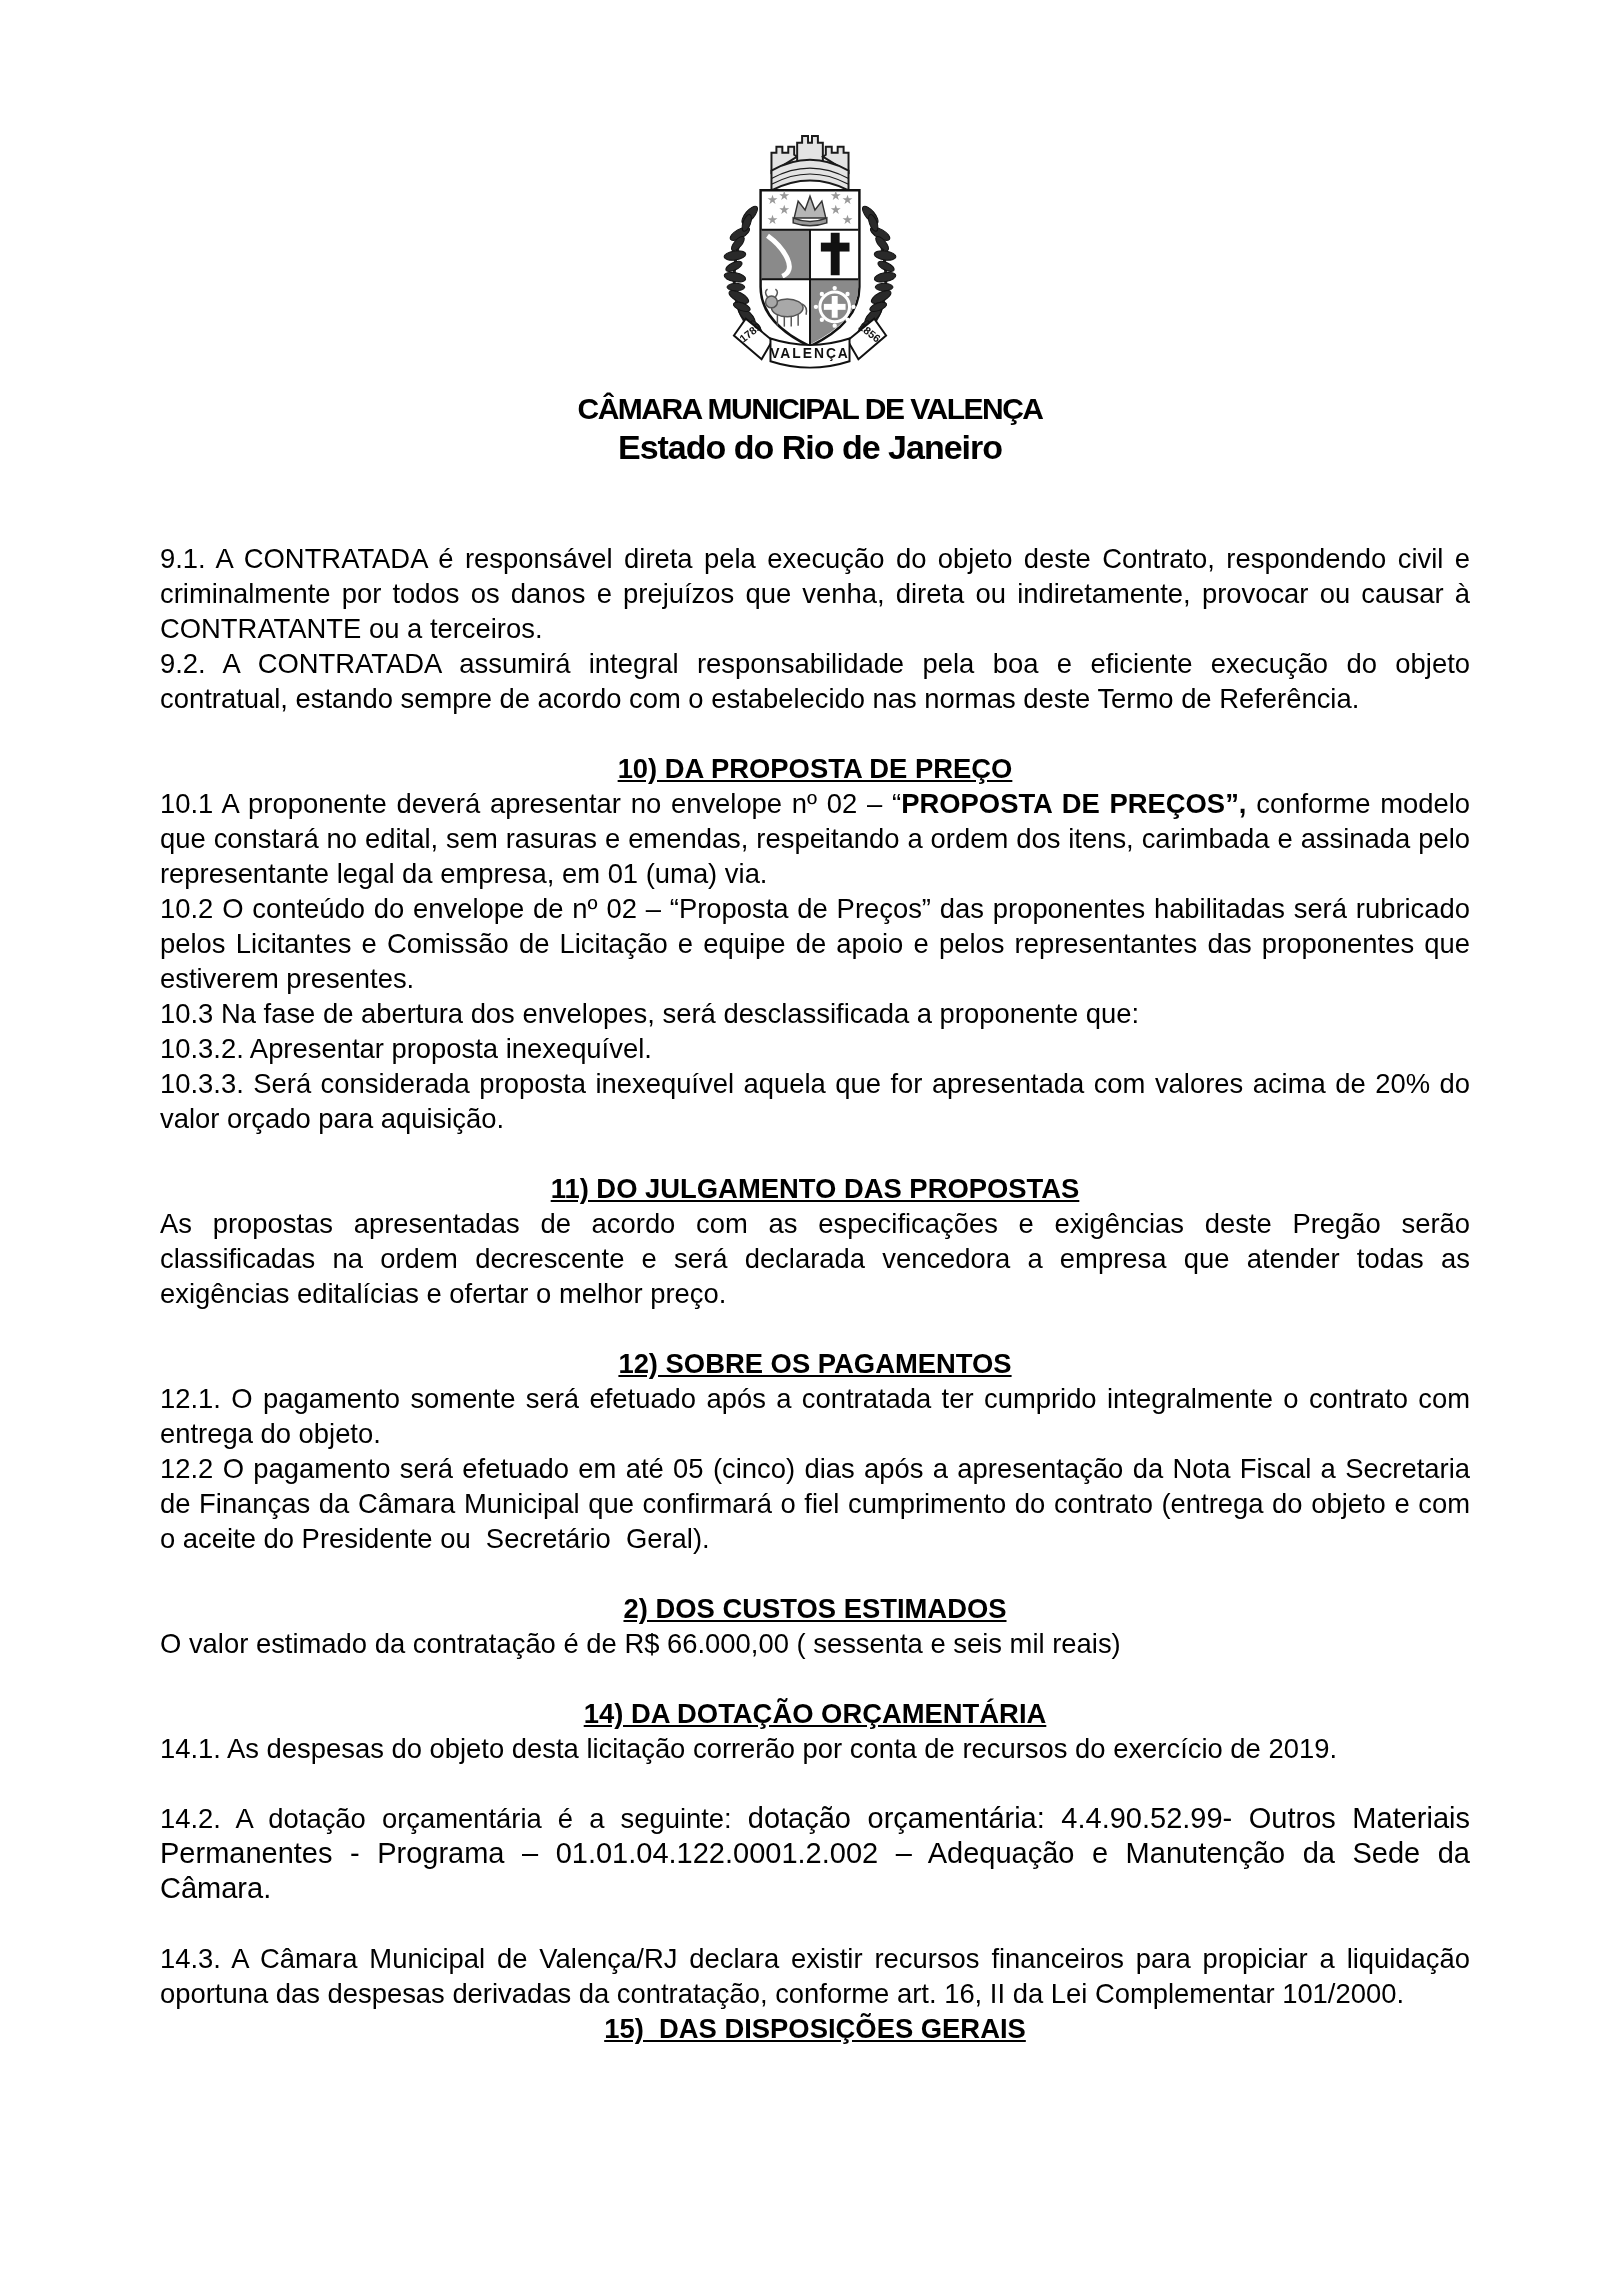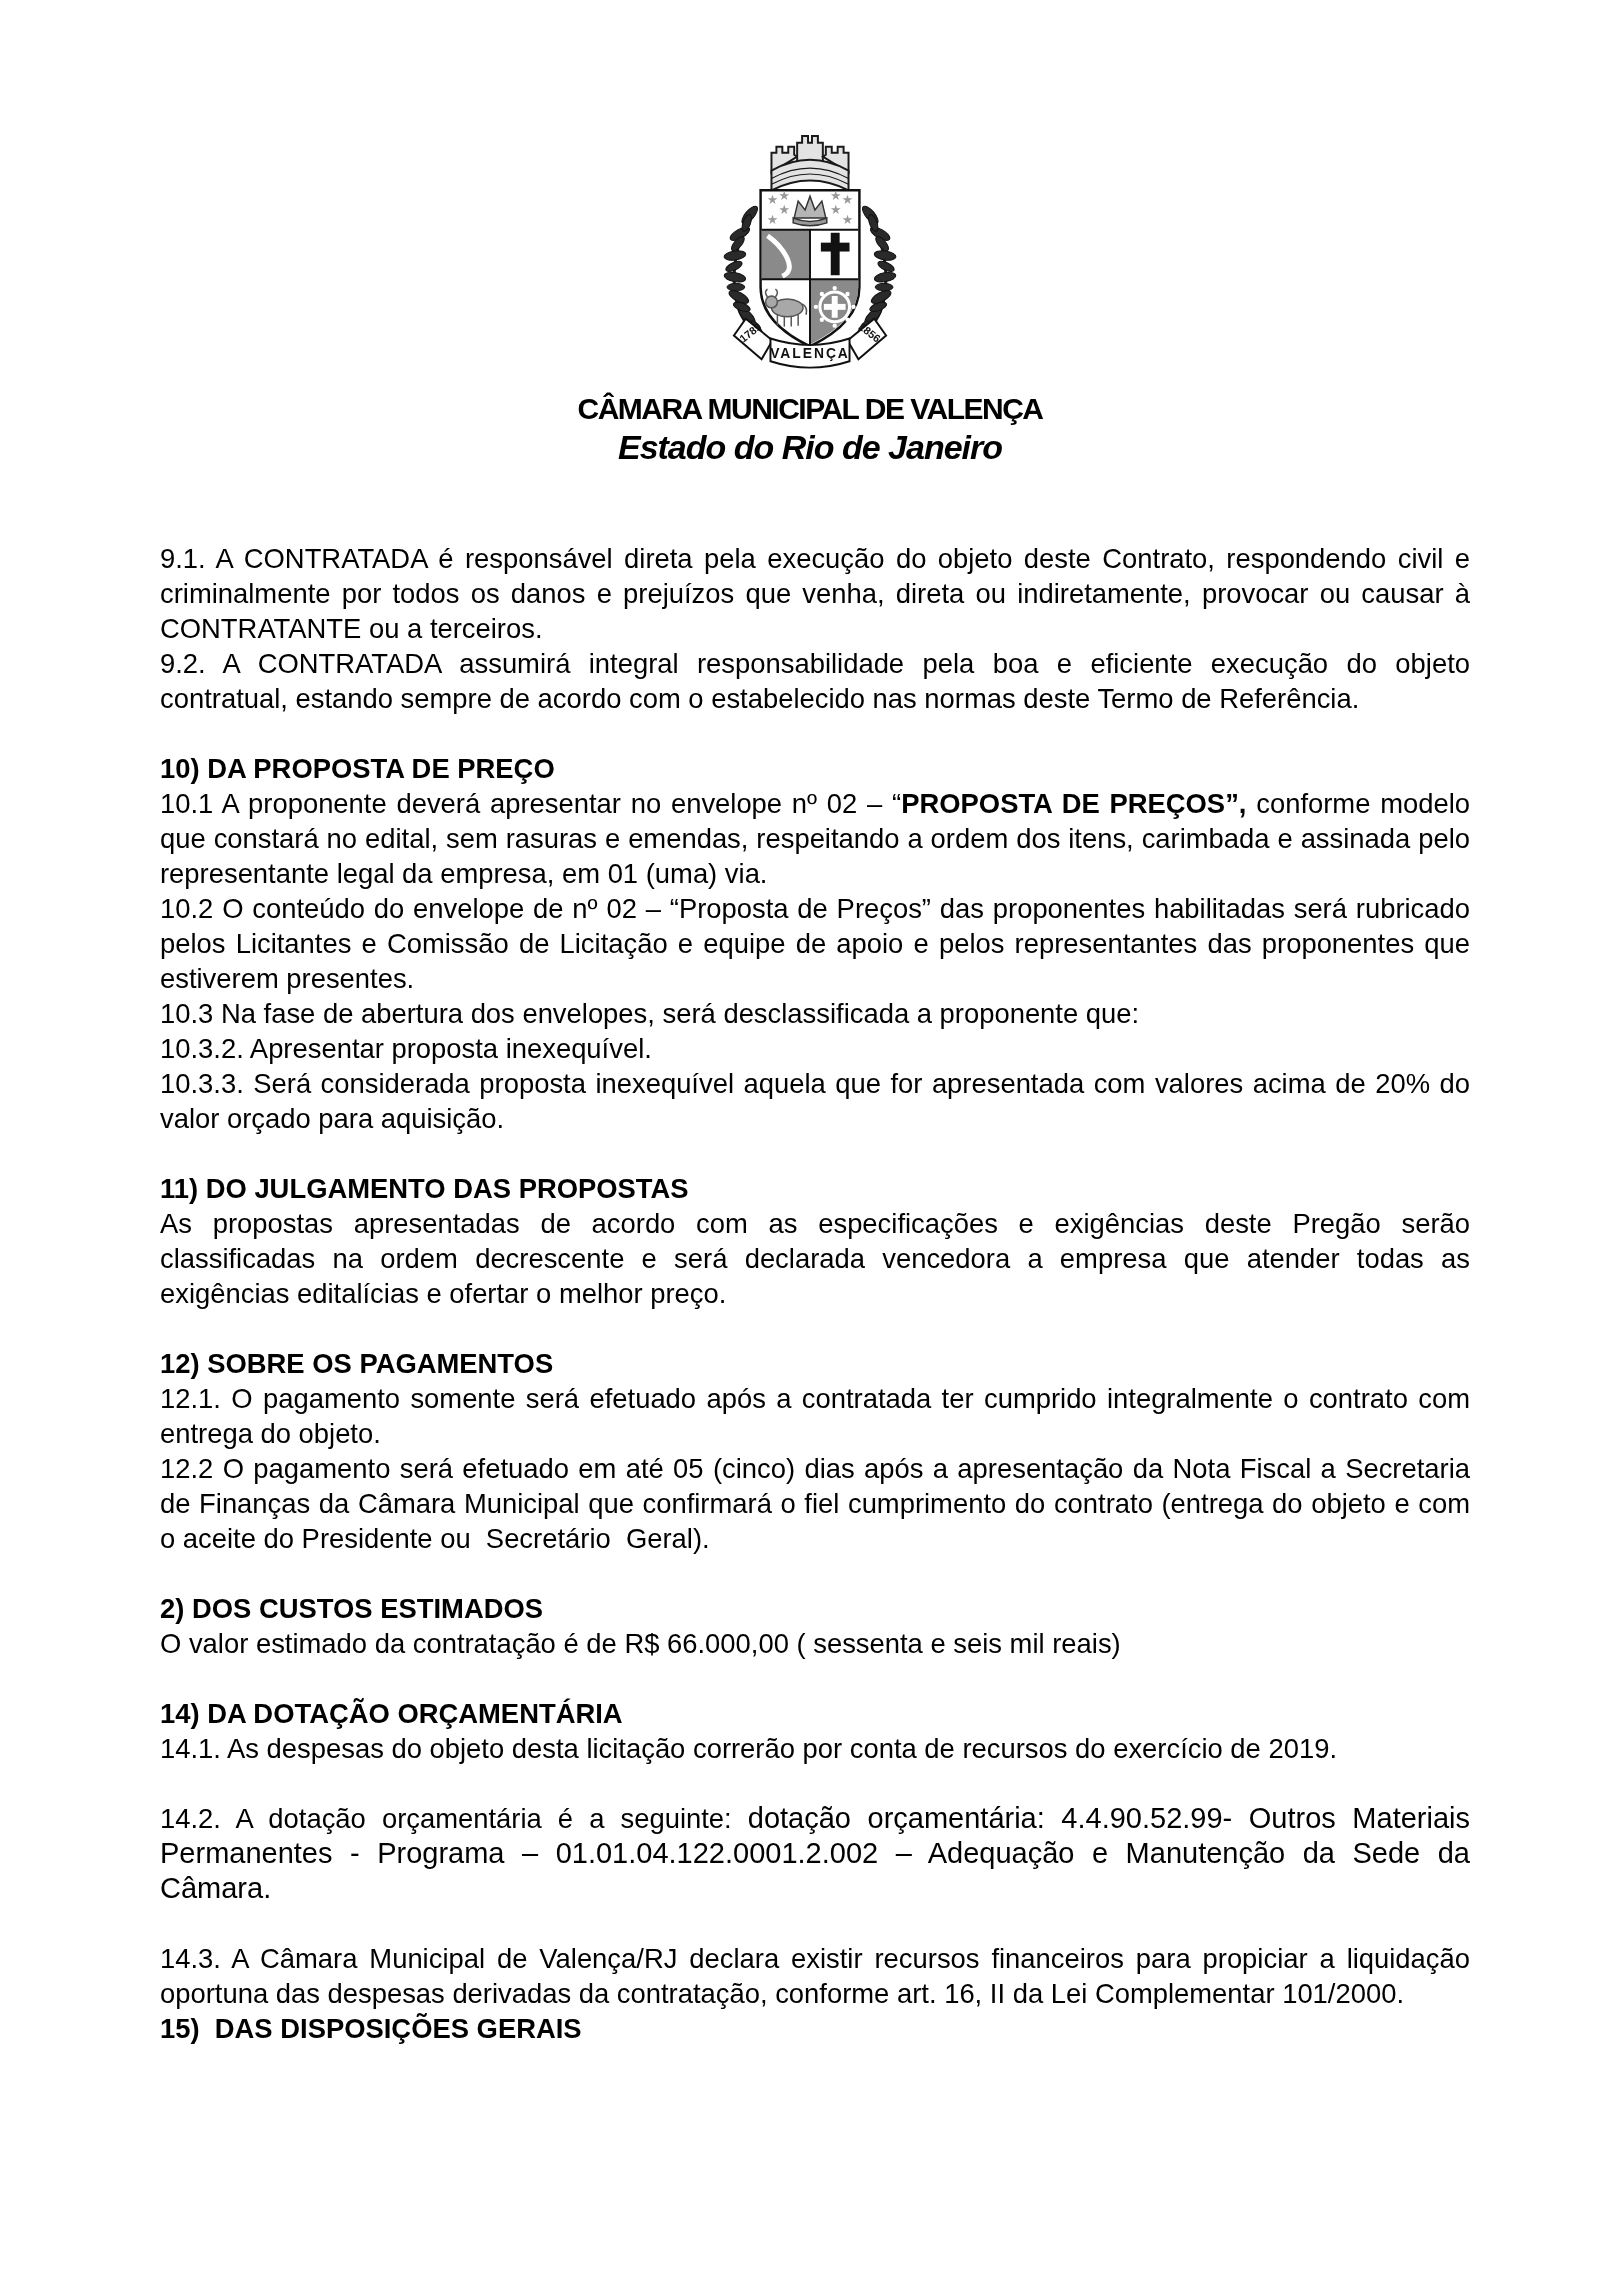--- a/index.html
+++ b/index.html
@@ -29,33 +29,32 @@
     font-size:30px;
     font-weight:bold;
     letter-spacing:-1.5px;
     margin:0;
   }
   .doc-subtitle {
     font-size:34px;
     font-weight:bold;
     letter-spacing:-1px;
     margin:2px 0 0 0;
-    font-style:italic;
   }
 
   .body-text {
     position:absolute;
     top:541px; left:152px; right:150px;
     font-size:27.4px;
     line-height:35px;
     text-align:justify;
     margin-left:8px;
   }
   p.para { margin:0; white-space:pre-wrap; }
-  p.heading { font-weight:bold; text-align:left; }
+  p.heading { font-weight:bold; text-align:center;text-decoration:underline; }
   span.bold { font-weight:bold; }
   span.alt { font-size:29px; }
   p.blank { min-height:35px; }
 
   svg text { font-family:"Liberation Sans", sans-serif; }
 </style>
 </head>
 <body>
 
 <div class="page">

